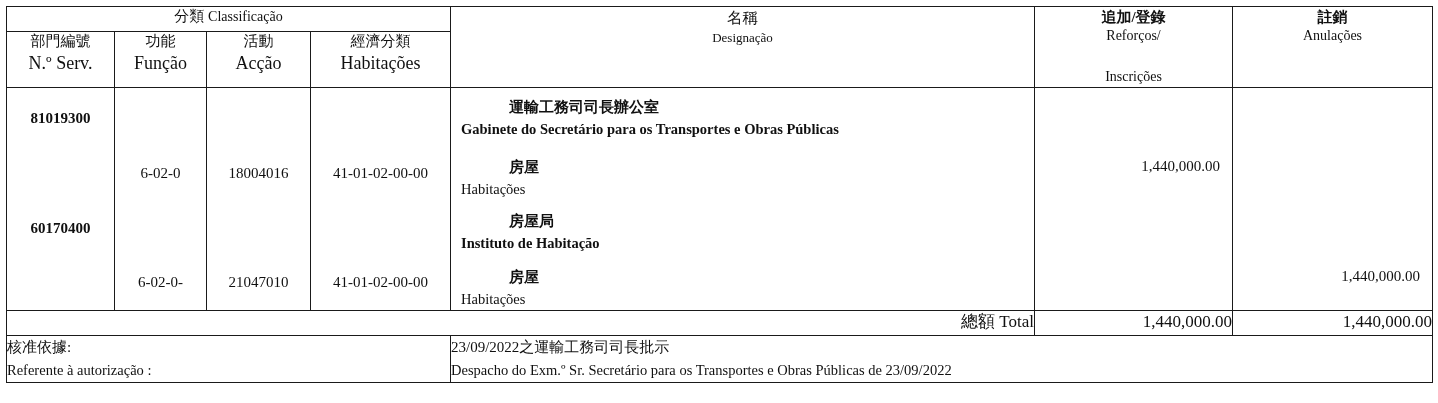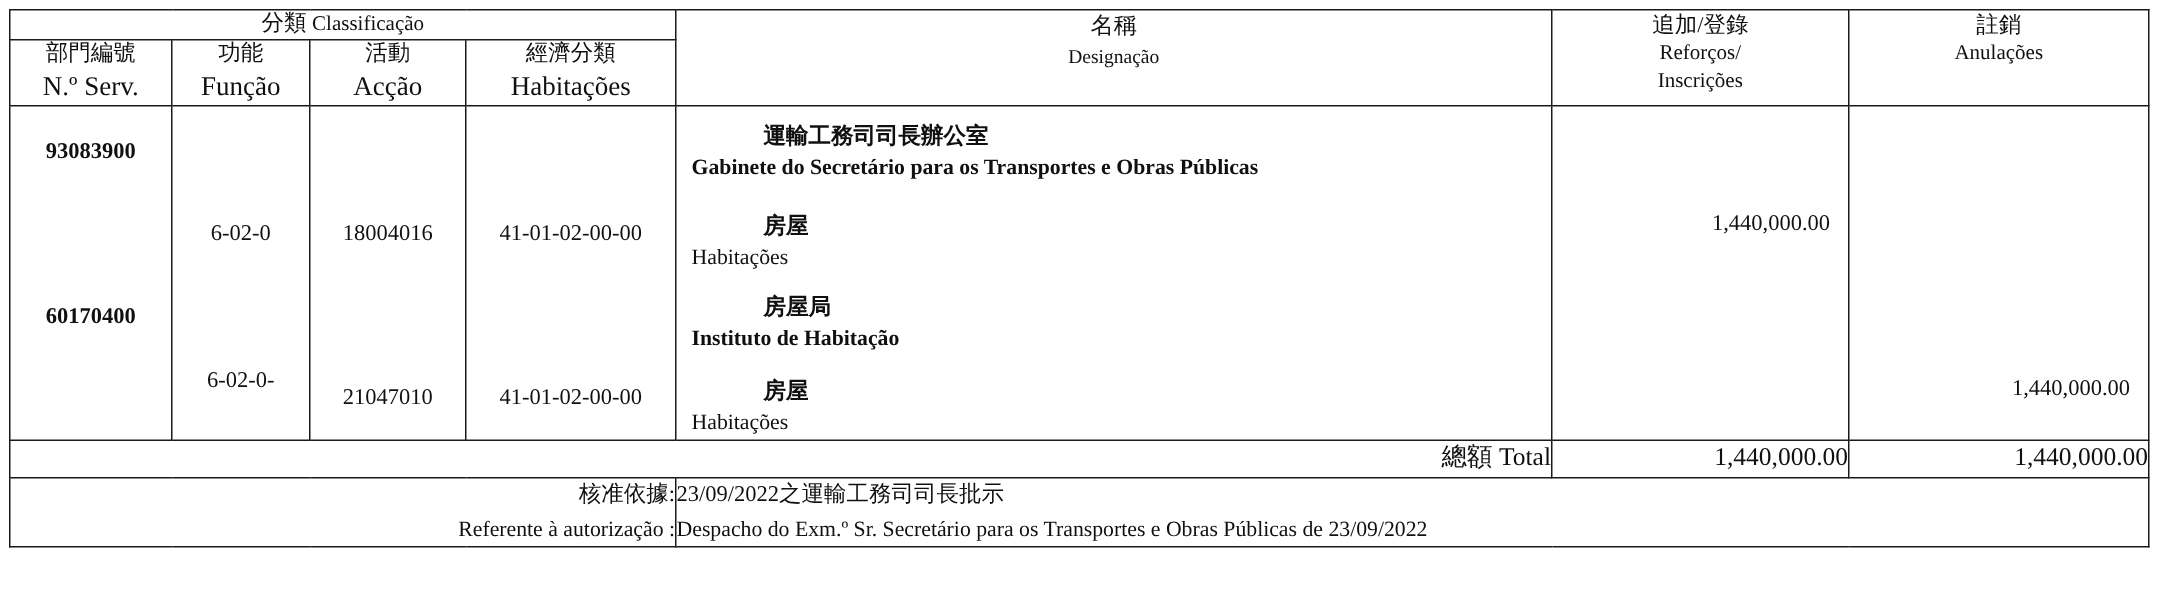--- a/index.html
+++ b/index.html
@@ -56,23 +56,23 @@
     padding: 4px 2px 6px 2px;
   }
   .hdr-cell .zh { display: block; font-size: 15px; }
   .hdr-cell .pt { display: block; font-size: 18px; }
   .hdr-3 {
     text-align: center;
     font-size: 14.5px;
     line-height: 1.35;
     padding: 6px 2px;
   }
-  .hdr-3 .l1 { display: block; font-size: 15px; }
+  .hdr-3 .l1 { display: block; font-size: 15px; font-weight: bold; }
   .hdr-3 .l2 { display: block; font-size: 14px; }
-  .hdr-3 .l3 { display: block; font-size: 14px; }
+  .hdr-3 .l3 { display: block; font-size: 14px; margin-top: 22px; }
   .hdr-name {
     text-align: center;
     vertical-align: middle;
     font-size: 15px;
     line-height: 1.45;
     padding: 10px 0;
   }
   .hdr-name .zh { display: block; font-size: 15.5px; }
   .hdr-name .pt { display: block; font-size: 13px; }
 
@@ -127,21 +127,21 @@
   .total-amt {
     text-align: right;
     padding-right: 12px;
     font-size: 15px;
     line-height: 22px;
   }
   .foot-left {
     font-size: 14.5px;
     line-height: 1.55;
     padding: 5px 0 5px 10px;
-    text-align: right;
+    text-align: left;
   }
   .foot-left .l1 { display: block; font-size: 15px; }
   .foot-left .l2 { display: block; font-size: 14.5px; }
   .foot-right {
     font-size: 14.5px;
     line-height: 1.55;
     padding: 5px 0 5px 10px;
     text-align: left;
     margin-left: 16px;
   }
@@ -199,29 +199,29 @@
           <span class="zh">經濟分類</span>
           <span class="pt">Habitações</span>
         </td>
       </tr>
     </thead>
     <tbody>
       <tr>
 
         <td class="body-cell">
           <div class="inner">
-            <span class="abs code" style="top:22px;">93083900</span>
+            <span class="abs code" style="top:22px;">81019300</span>
             <span class="abs code" style="top:132px;">60170400</span>
           </div>
         </td>
 
         <td class="body-cell">
           <div class="inner">
             <span class="abs mid" style="top:77px;">6-02-0</span>
-            <span class="abs mid" style="top:175px;">6-02-0-</span>
+            <span class="abs mid" style="top:186px;">6-02-0-</span>
           </div>
         </td>
 
         <td class="body-cell">
           <div class="inner">
             <span class="abs mid" style="top:77px;">18004016</span>
             <span class="abs mid" style="top:186px;">21047010</span>
           </div>
         </td>
 

